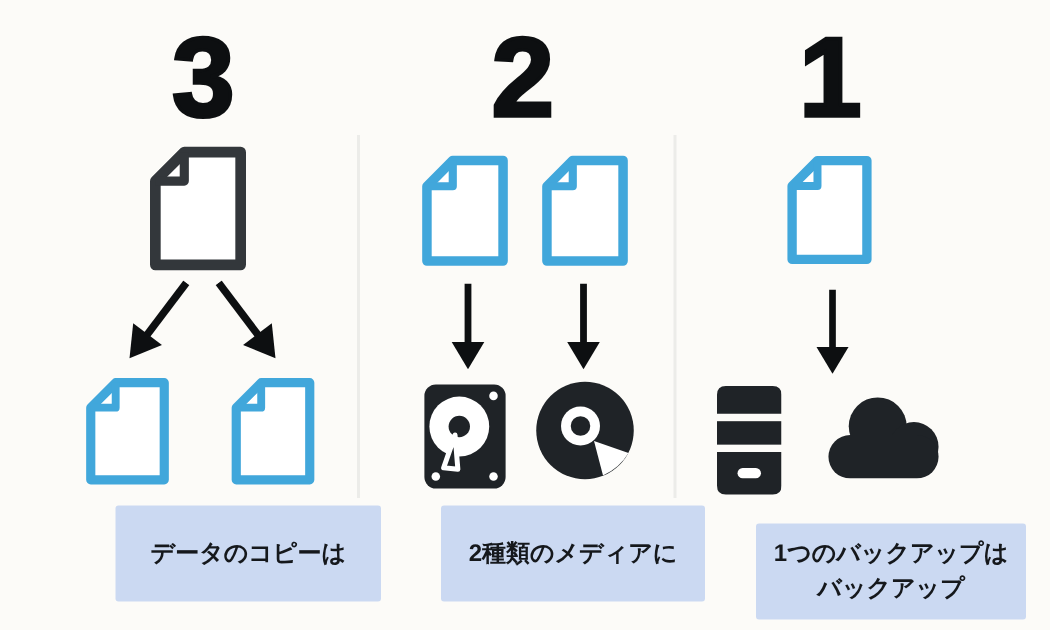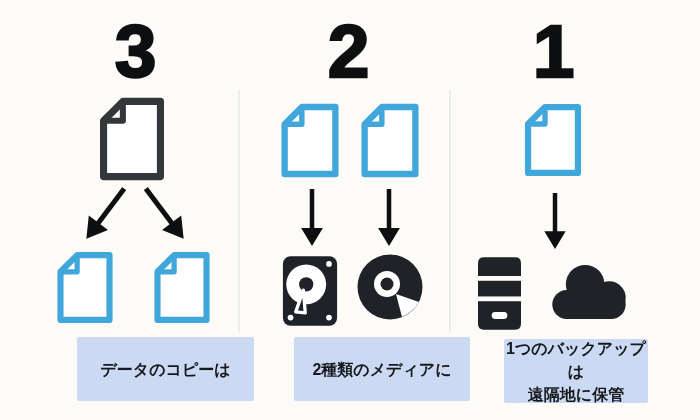--- a/index.html
+++ b/index.html
@@ -125,19 +125,19 @@
       <path d="M0 45 H44 V68 Q44 74 38 74 H6 Q0 74 0 68 Z" fill="currentColor"></path>
       <rect x="14" y="56" width="16" height="7" rx="3.5" fill="#ffffff"></rect>
     </svg>
 
     <svg class="cx icon-dark" style="left:589px; top:263px" width="82" height="56" viewBox="0 0 84 58">
       <circle cx="38" cy="22" r="20" fill="currentColor"></circle>
       <circle cx="63" cy="36" r="17" fill="currentColor"></circle>
       <rect x="4" y="28" width="76" height="30" rx="15" fill="currentColor"></rect>
     </svg>
 
-    <div class="caption" style="left:472px; top:339px; width:144px">
+    <div class="caption" style="left:472px; top:349px; width:180px">
       <span>1つのバックアップは</span>
-      <span>遠隔地に保管</span>
+      <span>バックアップ</span>
     </div>
   </div>
 
 </div>
 
 </body></html>

